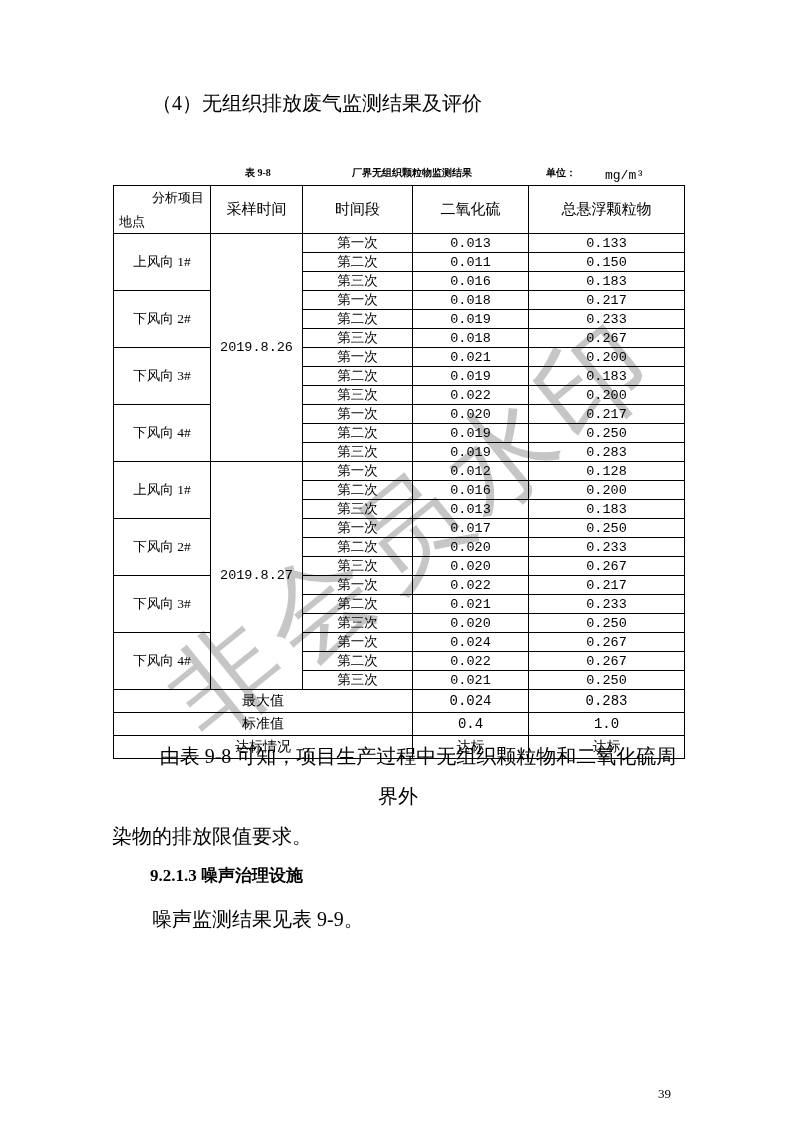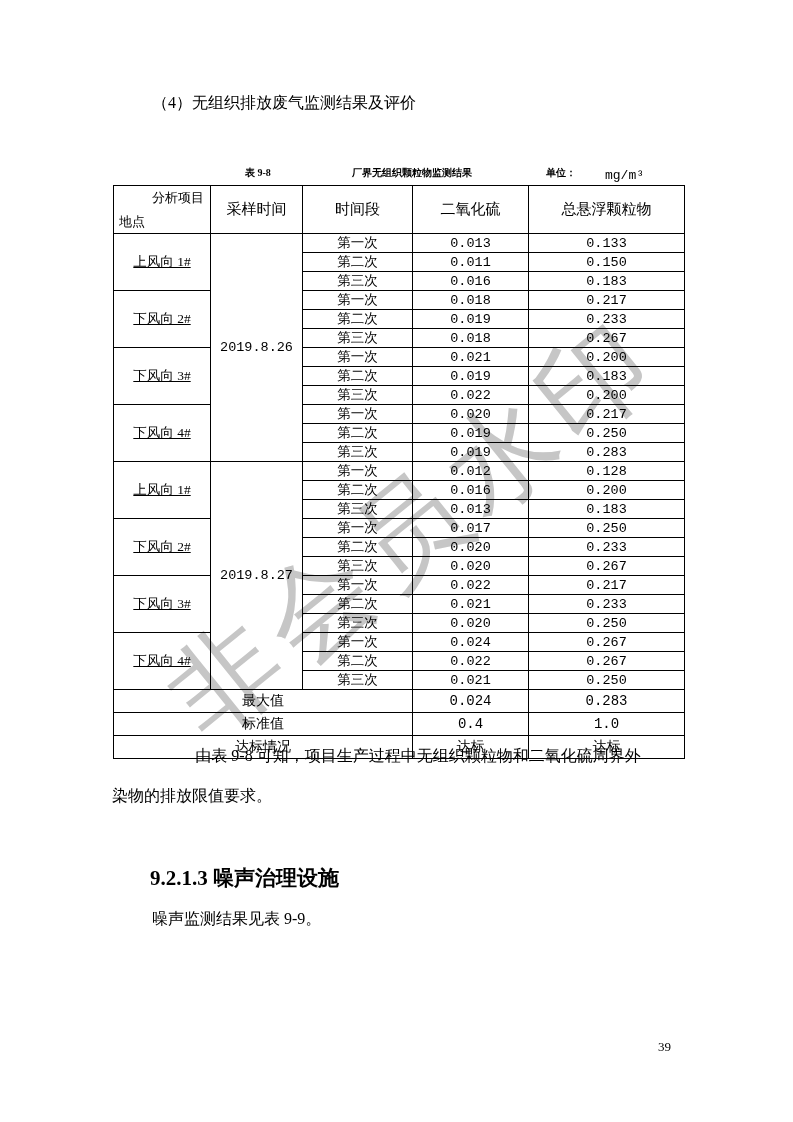--- a/index.html
+++ b/index.html
@@ -10,50 +10,50 @@
   }
   .watermark {
     position:absolute; left:118px; top:452px; width:600px; z-index:0;
     font-size:108px; letter-spacing:10px; white-space:nowrap;
     color:#c6c6c6; transform:rotate(-39deg); transform-origin:center;
     font-family:"Liberation Sans","DejaVu Sans",sans-serif;
     user-select:none;
   }
   .layer { position:absolute; left:0; top:0; right:0; bottom:0; z-index:1; }
   .abs { position:absolute; }
-  .body-text { font-size:16px; line-height:26px; }
+  .body-text { font-size:20px; line-height:26px; }
   .caption { font-size:10px; font-weight:bold; height:22px; }
   .mono { font-family:"Liberation Mono","DejaVu Sans Mono",monospace; }
 
   table.mon {
     position:absolute; left:113px; top:185px;
     border-collapse:collapse; table-layout:fixed; width:571px;
     background:transparent;
   }
   table.mon td, table.mon th {
     border:1px solid #000; text-align:center; vertical-align:middle;
     padding:0; font-weight:normal; background:transparent;
   }
   tr.hdr { height:48px; }
   tr.hdr th { font-size:15px; }
   tr.data-row { height:17.6px; }
   tr.data-row td { font-size:13.5px; }
   tr.sum-row { height:23px; }
   tr.sum-row td { font-size:14px; }
   td.val, td.date-cell { font-family:"Liberation Mono","DejaVu Sans Mono",monospace; font-size:13px; }
-  td.loc-cell { font-size:14px;text-decoration:underline; }
+  td.loc-cell { font-size:14px; }
   th.corner {
     position:relative;
     background-image:linear-gradient(to bottom right,
       transparent calc(50% - 0.7px), #000 calc(50% - 0.7px),
       #000 calc(50% + 0.7px), transparent calc(50% + 0.7px));
   }
   th.corner .c-top  { position:absolute; top:3px;  right:6px; font-size:13px; }
   th.corner .c-bot  { position:absolute; bottom:2px; left:5px; font-size:13px; }
-  .pageno { font-size:13px; }
+  .pageno { font-size:13px;margin-top:47px; }
 </style>
 </head>
 <body>
 
 <div class="page">
 
   <div class="watermark">非会员水印</div>
 
   <div class="layer">
 
@@ -236,20 +236,20 @@
           <td>达标</td>
         </tr>
       </tbody>
     </table>
 
     <div class="abs" style="left:112px; top:736px; width:572px;">
       <div class="body-text" style="line-height:40px; text-indent:40px;text-align:center;">由表 9-8 可知，项目生产过程中无组织颗粒物和二氧化硫周界外</div>
       <div class="body-text" style="line-height:40px;">染物的排放限值要求。</div>
     </div>
 
-    <div class="abs" style="left:150px; top:864px; font-size:21px; font-weight:bold;">9.2.1.3 噪声治理设施</div>
+    <div class="abs" style="left:150px; top:864px; font-size:17px; font-weight:bold;">9.2.1.3 噪声治理设施</div>
 
     <div class="abs body-text" style="left:152px; top:906px;">噪声监测结果见表 9-9。</div>
 
     <div class="abs pageno" style="left:658px; top:1039px;">39</div>
 
   </div>
 </div>
 
 </body></html>

